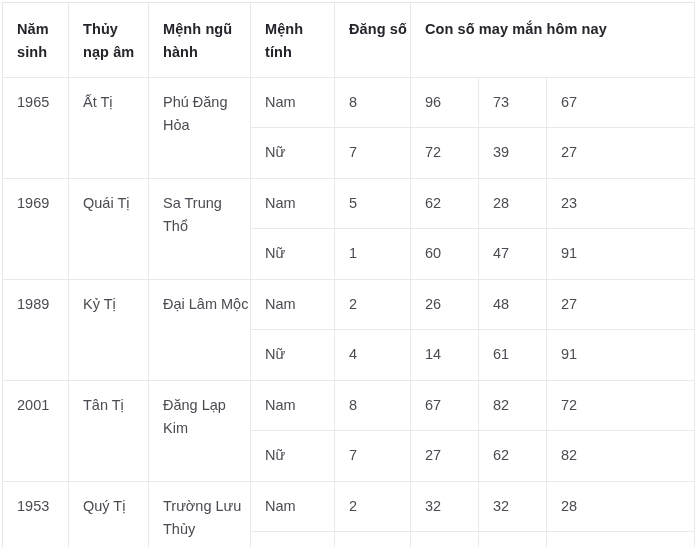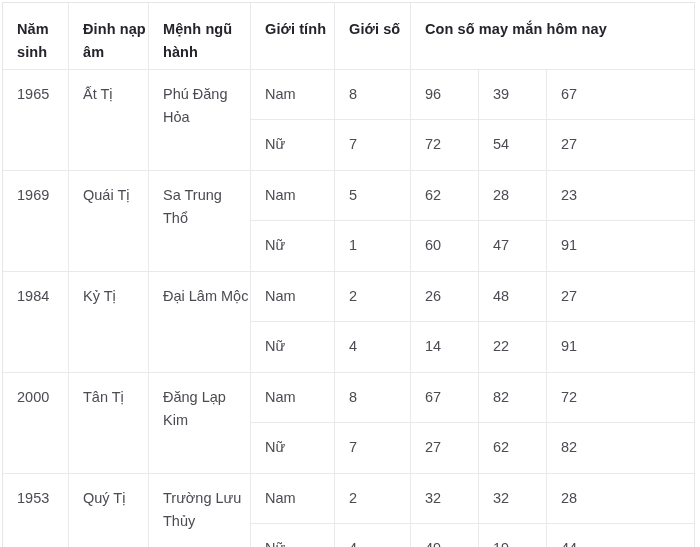--- a/index.html
+++ b/index.html
@@ -39,21 +39,21 @@
     vertical-align: top;
     padding: 13px 0 13px 14px;
     font-size: 14.5px;
     line-height: 1.62;
   }
 
   table.lucky-table thead th {
     font-weight: 700;
     color: #24242c;
     padding-top: 15px;
-    padding-bottom: 4px;
+    padding-bottom: 12px;
     letter-spacing: 0.1px;
   }
 
   table.lucky-table tbody td {
     font-weight: 400;
     color: #4b4b53;
   }
 
   
   col.c-year   { width: 66px; }
@@ -82,81 +82,81 @@
         <col class="c-menh">
       <col class="c-gender">
         <col class="c-quai">
       <col class="c-n1">
         <col class="c-n2">
         <col class="c-n3">
     </colgroup>
     <thead>
       <tr>
         <th>Năm sinh</th>
-        <th>Đinh nạp âm</th>
+        <th>Thủy nạp âm</th>
         <th>Mệnh ngũ hành</th>
-        <th>Giới tính</th>
-        <th>Giới số</th>
+        <th>Mệnh tính</th>
+        <th>Đăng số</th>
         <th colspan="3">Con số may mắn hôm nay</th>
       </tr>
     </thead>
     <tbody id="table-body">
         <tr>
           <td class="group-cell" rowspan="2">1965</td>
           <td class="group-cell" rowspan="2">Ất Tị</td>
           <td class="group-cell" rowspan="2">Phú Đăng Hỏa</td>
           <td>Nam</td>
           <td>8</td>
           <td>96</td>
-          <td>39</td>
+          <td>73</td>
           <td>67</td>
         </tr>
         <tr>
           <td>Nữ</td>
           <td>7</td>
           <td>72</td>
-          <td>54</td>
+          <td>39</td>
           <td>27</td>
         </tr>
         <tr>
           <td class="group-cell" rowspan="2">1969</td>
           <td class="group-cell" rowspan="2">Quái Tị</td>
           <td class="group-cell" rowspan="2">Sa Trung Thổ</td>
           <td>Nam</td>
           <td>5</td>
           <td>62</td>
           <td>28</td>
           <td>23</td>
         </tr>
         <tr>
           <td>Nữ</td>
           <td>1</td>
           <td>60</td>
           <td>47</td>
           <td>91</td>
         </tr>
         <tr>
-          <td class="group-cell" rowspan="2">1984</td>
+          <td class="group-cell" rowspan="2">1989</td>
           <td class="group-cell" rowspan="2">Kỷ Tị</td>
           <td class="group-cell" rowspan="2">Đại Lâm Mộc</td>
           <td>Nam</td>
           <td>2</td>
           <td>26</td>
           <td>48</td>
           <td>27</td>
         </tr>
         <tr>
           <td>Nữ</td>
           <td>4</td>
           <td>14</td>
-          <td>22</td>
+          <td>61</td>
           <td>91</td>
         </tr>
         <tr>
-          <td class="group-cell" rowspan="2">2000</td>
+          <td class="group-cell" rowspan="2">2001</td>
           <td class="group-cell" rowspan="2">Tân Tị</td>
           <td class="group-cell" rowspan="2">Đăng Lạp Kim</td>
           <td>Nam</td>
           <td>8</td>
           <td>67</td>
           <td>82</td>
           <td>72</td>
         </tr>
         <tr>
           <td>Nữ</td>

